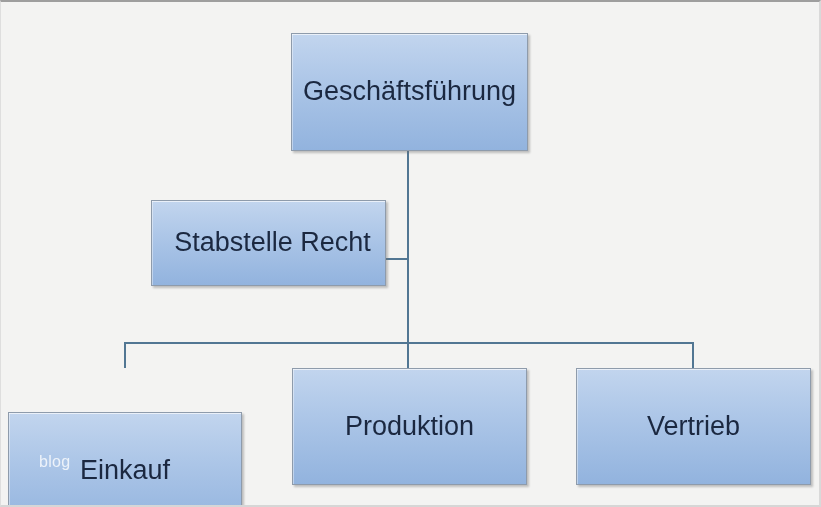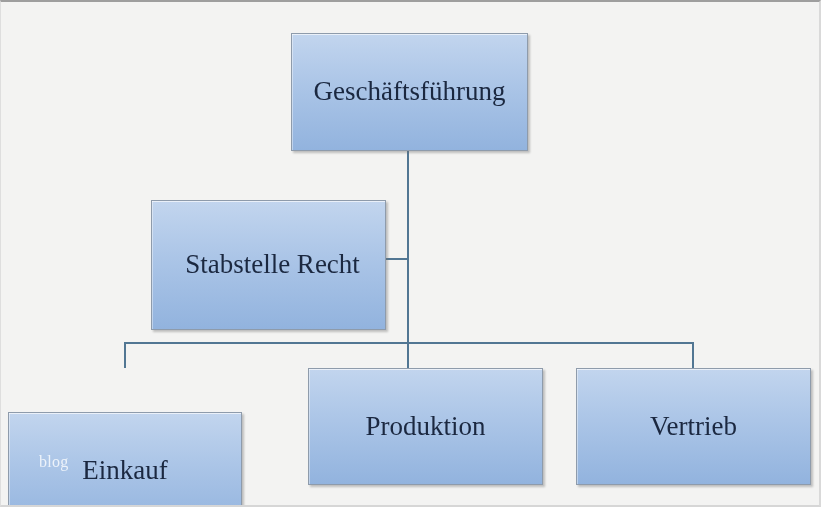--- a/index.html
+++ b/index.html
@@ -6,41 +6,41 @@
   .canvas{
     position:relative;
     width:821px;height:507px;
     box-sizing:border-box;
     background:var(--bg,#f3f3f2);
     border-top:2px solid #9e9e9e;
     border-left:1px solid #dedede;
     border-right:2px solid #d9d9d9;
     border-bottom:2px solid #d6d6d6;
     overflow:hidden;
-    font-family:Liberation Serif, serif;
+    font-family:Liberation Sans, sans-serif;
   }
   .node{
     position:absolute;
     box-sizing:border-box;
     background:linear-gradient(180deg,#c2d5ee 0%,#abc5e7 45%,#92b3de 100%);
     border:1px solid var(--node-border,#8e9bab);
     box-shadow:
       inset 0 1px 0 rgba(255,255,255,.65),
       inset 1px 0 0 rgba(255,255,255,.40),
       1.5px 1.5px 2px rgba(110,110,110,.40);
     display:flex;align-items:center;justify-content:center;
     color:var(--text,#1b2840);
     font-size:27px;
     line-height:1.1;
     text-align:center;
   }
   #node-geschaeftsfuehrung{left:290px;top:31px;width:237px;height:118px;}
-  #node-stabstelle-recht {left:150px;top:198px;width:235px;height:130px;padding-left:8px;}
+  #node-stabstelle-recht {left:150px;top:198px;width:235px;height:86px;padding-left:8px;}
   #node-einkauf          {left:7px;  top:366px;width:234px;height:117px;margin-top:44px;}
-  #node-produktion       {left:307px;top:366px;width:235px;height:117px;}
+  #node-produktion       {left:291px;top:366px;width:235px;height:117px;}
   #node-vertrieb         {left:575px;top:366px;width:235px;height:117px;}
   .connector{position:absolute;background:var(--connector,#517693);}
   #conn-main-vertical {left:406px;top:149px;width:2px;height:217px;}
   #conn-stab-horizontal{left:385px;top:256px;width:21px;height:2px;}
   #conn-bus-horizontal{left:123px;top:340px;width:570px;height:2px;}
   #conn-drop-left     {left:123px;top:340px;width:2px;height:26px;}
   #conn-drop-right    {left:691px;top:340px;width:2px;height:26px;}
   .watermark{
     position:absolute;left:38px;top:451px;
     color:rgba(255,255,255,.78);

